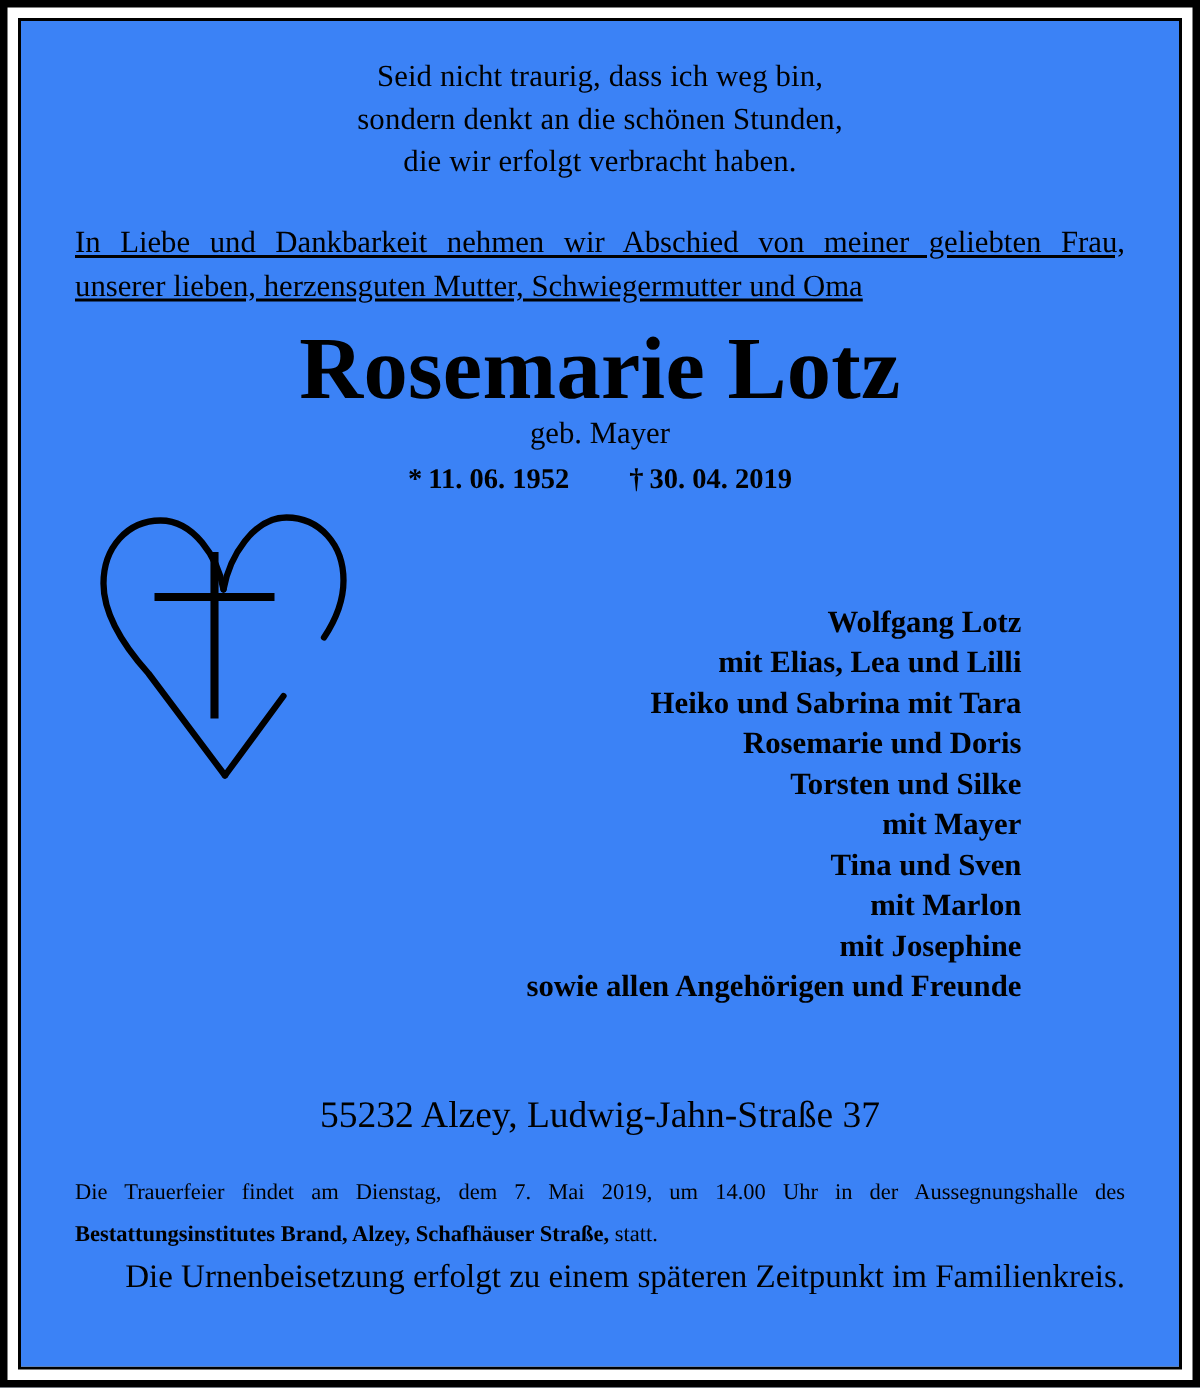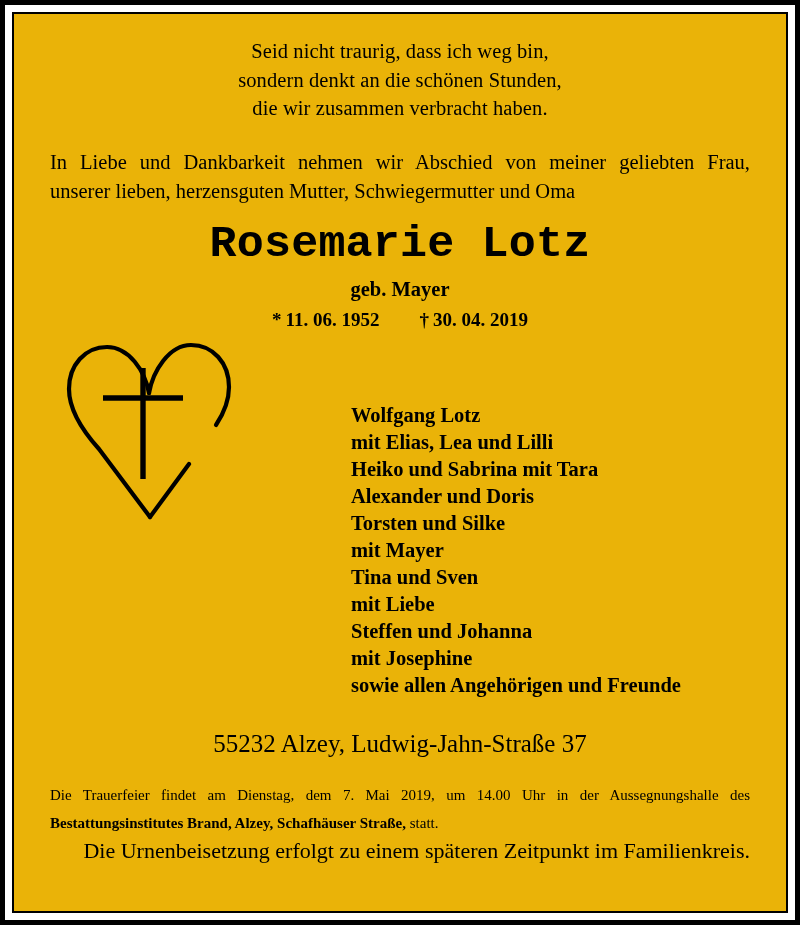--- a/index.html
+++ b/index.html
@@ -35,21 +35,21 @@
     box-sizing: border-box;
     border: 2px solid #000000;
     pointer-events: none;
   }
   .obituary-sheet {
     position: absolute;
     left: 9px;
     top: 9px;
     right: 9px;
     bottom: 9px;
-    background: #eab308;
+    background: #3b82f6;
     overflow: hidden;
   }
 
   
   .verse {
     text-align: center;
     font-size: 20.5px;
     line-height: 28.5px;
     padding-top: 23px;
     letter-spacing: 0.1px;
@@ -57,47 +57,47 @@
   .verse div { white-space: nowrap; }
 
   
   .intro {
     margin: 0 36px 0 36px;
     padding-top: 25px;
     font-size: 20.5px;
     line-height: 29px;
     text-align: justify;
     text-align-last: left;
+    text-decoration: underline;
   }
   .intro .line-just {
     display: block;
     text-align: justify;
     text-align-last: justify;
     white-space: nowrap;
   }
   .intro .line-plain {
     display: block;
     white-space: nowrap;
   }
 
   
   .name-block {
     text-align: center;
     margin-top: 13px;
   }
   .deceased-name {
-    font-size: 45px;
+    font-size: 59px;
     font-weight: bold;
     line-height: 52px;
     letter-spacing: 0.2px;
-    font-family: Liberation Mono, monospace;
   }
   .maiden-name {
     font-size: 20.5px;
-    font-weight: bold;
+    font-weight: normal;
     line-height: 26px;
     margin-top: 5px;
   }
   .dates-row {
     font-size: 19px;
     font-weight: bold;
     line-height: 26px;
     margin-top: 5px;
   }
   .dates-row .birth { margin-right: 40px; }
@@ -117,21 +117,21 @@
     height: 200px;
   }
   .mourners {
     position: absolute;
     left: 337px;
     top: 67px;
     font-size: 20.5px;
     font-weight: bold;
     line-height: 27px;
   }
-  .mourners div { white-space: nowrap; }
+  .mourners div { white-space: nowrap; text-align: right; }
 
   
   .address {
     margin: 0 36px;
     font-size: 25px;
     line-height: 27px;
     padding-top: 0;
     text-align: center;
   }
   .service-info {
@@ -157,21 +157,21 @@
 <body>
 
 <div class="obituary-frame">
   <div class="obituary-inner-rule"></div>
 
   <div class="obituary-sheet">
 
     <div class="verse">
       <div>Seid nicht traurig, dass ich weg bin,</div>
       <div>sondern denkt an die schönen Stunden,</div>
-      <div>die wir zusammen verbracht haben.</div>
+      <div>die wir erfolgt verbracht haben.</div>
     </div>
 
     <div class="intro">
       <span class="line-just">In Liebe und Dankbarkeit nehmen wir Abschied von meiner geliebten Frau,</span>
       <span class="line-plain">unserer lieben, herzensguten Mutter, Schwiegermutter und Oma</span>
     </div>
 
     <div class="name-block">
       <div class="deceased-name">Rosemarie Lotz</div>
       <div class="maiden-name">geb. Mayer</div>
@@ -196,26 +196,25 @@
           <path d="M 91 186 L 130 133" fill="none" stroke="#000000" stroke-width="4.2" stroke-linecap="round" stroke-linejoin="round"></path>
           <line x1="84" y1="37" x2="84" y2="148" stroke="#000000" stroke-width="5.4" stroke-linecap="butt"></line>
           <line x1="44" y1="67" x2="124" y2="67" stroke="#000000" stroke-width="5.4" stroke-linecap="butt"></line>
         </svg>
       </div>
 
       <div class="mourners">
         <div>Wolfgang Lotz</div>
         <div>mit Elias, Lea und Lilli</div>
         <div>Heiko und Sabrina mit Tara</div>
-        <div>Alexander und Doris</div>
+        <div>Rosemarie und Doris</div>
         <div>Torsten und Silke</div>
         <div>mit Mayer</div>
         <div>Tina und Sven</div>
-        <div>mit Liebe</div>
-        <div>Steffen und Johanna</div>
+        <div>mit Marlon</div>
         <div>mit Josephine</div>
         <div>sowie allen Angehörigen und Freunde</div>
       </div>
 
     </div>
 
     <div class="address">55232 Alzey, Ludwig-Jahn-Straße 37</div>
 
     <div class="service-info">
       <div class="just-block"><span>Die Trauerfeier findet am Dienstag, dem 7. Mai 2019, um 14.00 Uhr in der Aussegnungshalle des </span><b>Bestattungsinstitutes Brand, Alzey, Schafhäuser Straße,</b><span> statt.</span></div>

